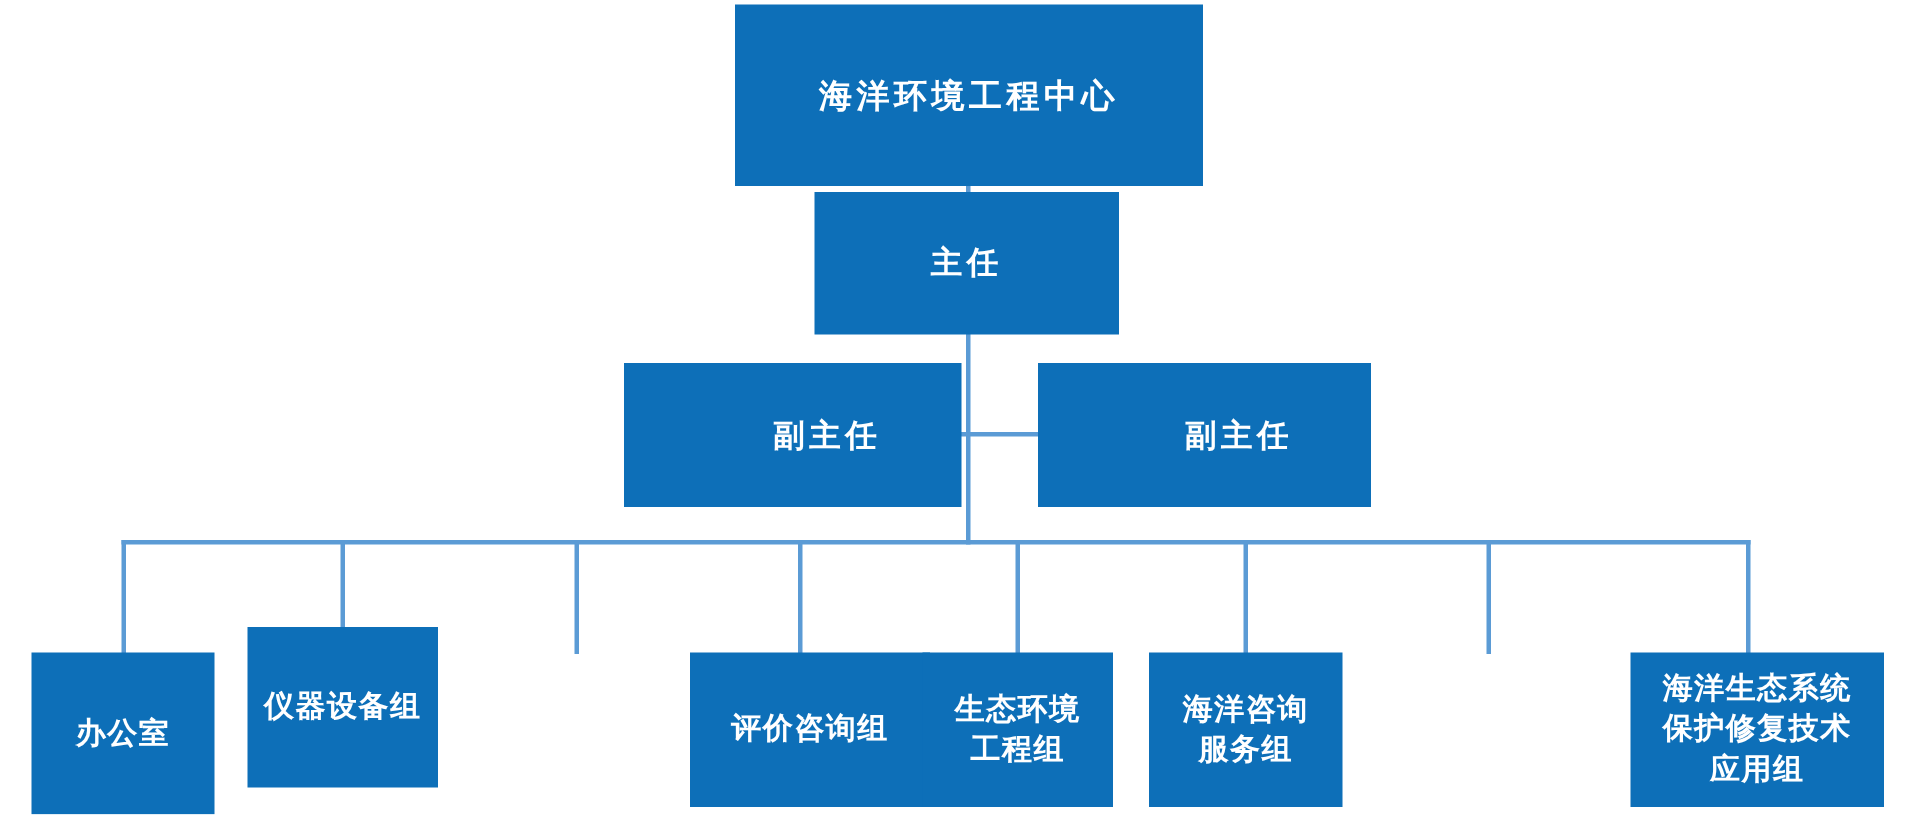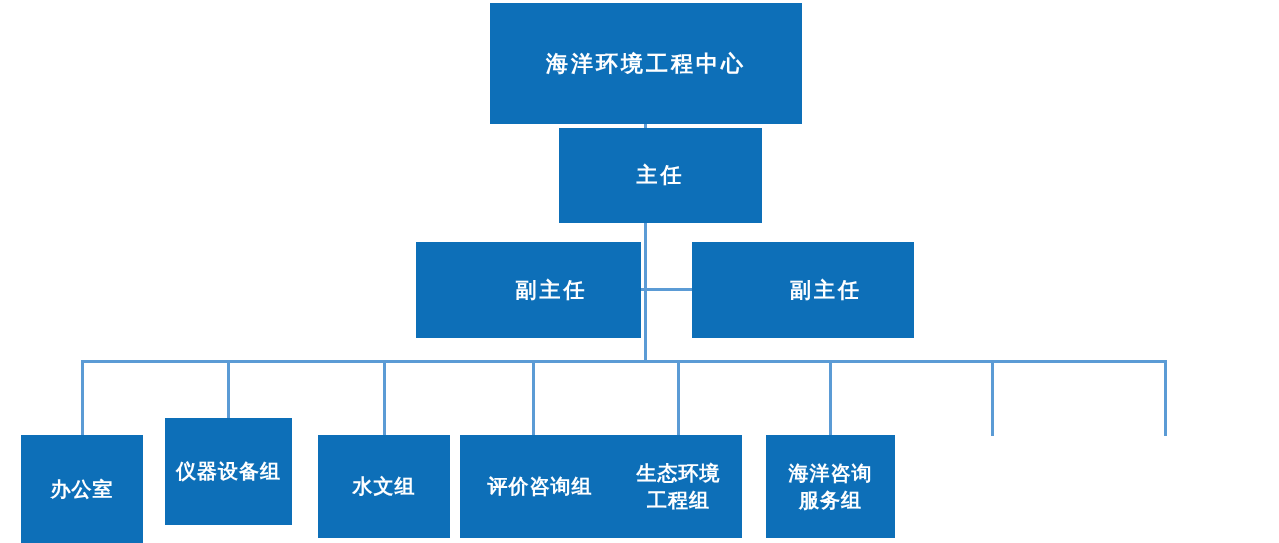--- a/index.html
+++ b/index.html
@@ -25,21 +25,21 @@
     align-items:center;
     justify-content:center;
     text-align:center;
     font-weight:bold;
   }
   .node .lbl{
     white-space:pre-line;
     line-height:1.35;
   }
   .lvl1{font-size:22px;letter-spacing:3px;}
-  .lvl2{font-size:21px;letter-spacing:3px;margin-left:16px;}
+  .lvl2{font-size:21px;letter-spacing:3px;}
   .lvl3{font-size:21px;letter-spacing:3px;padding-left:46px;}
   .lvl4{font-size:20px;letter-spacing:1px;}
   .vline,.hline{
     position:absolute;
     background:var(--connector);
   }
   .vline{width:3px;}
   .hline{height:3px;}
 </style>
 </head>
@@ -76,28 +76,30 @@
   <div class="node lvl3" style="left:692px;top:242px;width:176px;height:96px">
     <span class="lbl">副主任</span>
   </div>
 
   <div class="node lvl4" style="left:21px;top:435px;width:122px;height:108px">
     <span class="lbl">办公室</span>
   </div>
   <div class="node lvl4" style="left:165px;top:418px;width:127px;height:107px">
     <span class="lbl">仪器设备组</span>
   </div>
-  <div class="node lvl4" style="left:318px;top:435px;width:132px;height:103px">
-    <span class="lbl">水文组</span>
-  </div>
   <div class="node lvl4" style="left:460px;top:435px;width:160px;height:103px">
     <span class="lbl">评价咨询组</span>
   </div>
   <div class="node lvl4" style="left:615px;top:435px;width:127px;height:103px">
     <span class="lbl">生态环境
 工程组</span>
   </div>
   <div class="node lvl4" style="left:766px;top:435px;width:129px;height:103px">
     <span class="lbl">海洋咨询
 服务组</span>
   </div>
+  <div class="node lvl4" style="left:1087px;top:435px;width:169px;height:103px">
+    <span class="lbl">海洋生态系统
+保护修复技术
+应用组</span>
+  </div>
 
 </div>
 
 </body></html>

